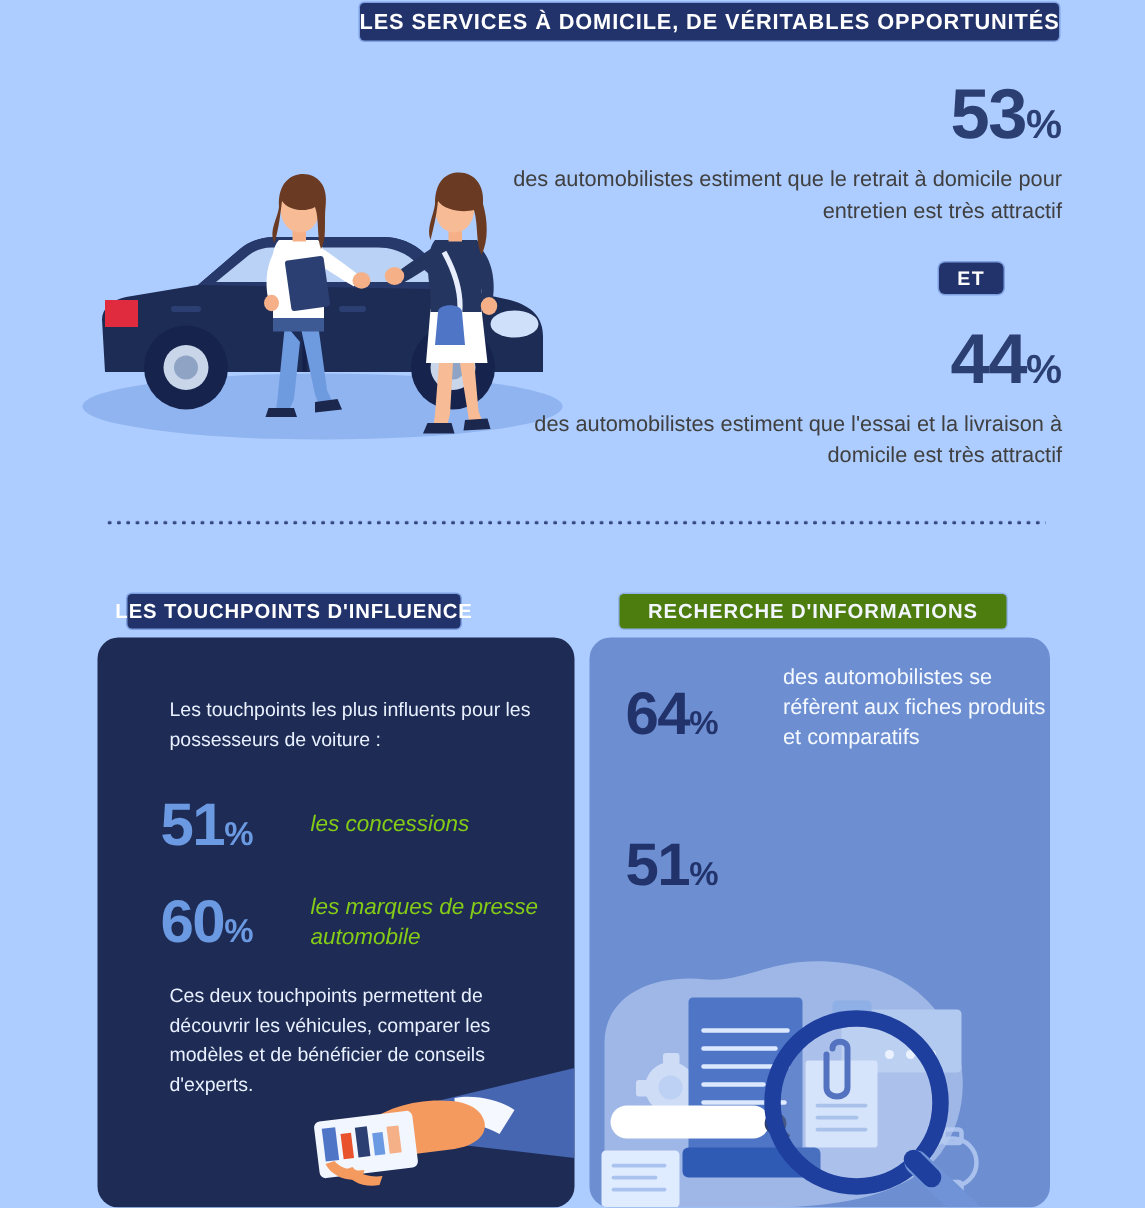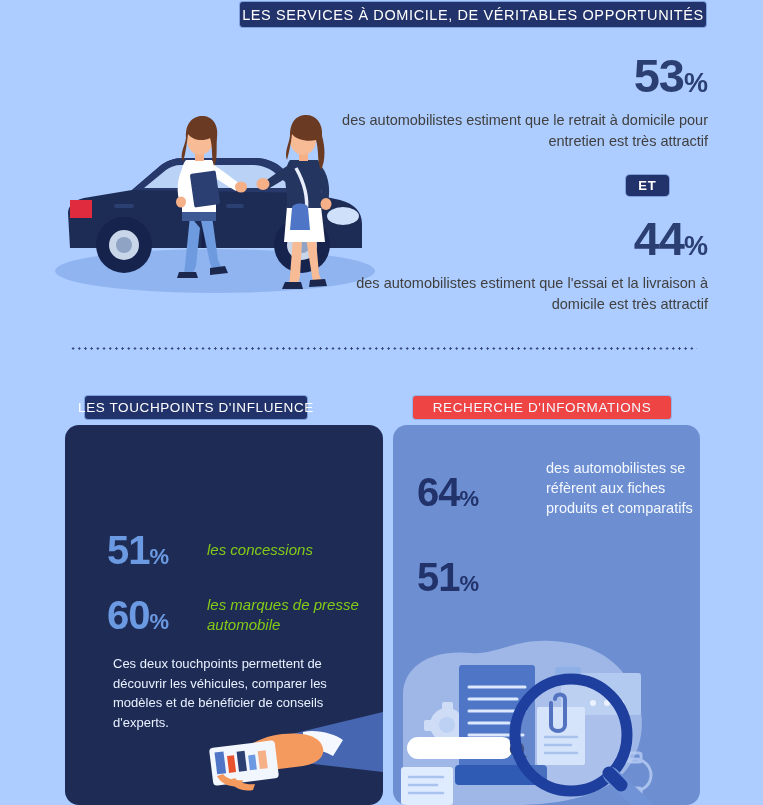--- a/index.html
+++ b/index.html
@@ -9,33 +9,33 @@
     font-family:"Liberation Sans", sans-serif;
     overflow:hidden;position:relative;
   }
   .stage{position:absolute;inset:0;}
 
   
   .banner{
     position:absolute;
     background:#22336b;
     color:#ffffff;
-    font-weight:400;
+    font-weight:700;
     letter-spacing:.6px;
     display:flex;align-items:center;justify-content:center;
     border-radius:3px;
     box-shadow:0 0 0 1px #7e9fe0;
     white-space:nowrap;
     text-align:right;
   }
   #banner-top{left:240px;top:2px;width:466px;height:25px;font-size:14.5px;}
   #banner-touchpoints{left:85px;top:396px;width:222px;height:23px;font-size:13.5px;}
   #banner-recherche{
     left:413px;top:396px;width:258px;height:23px;font-size:13.5px;
-    background:#ef4444;color:#f2f6ff;box-shadow:0 0 0 1px #93b2e8;
+    background:#4d7c0f;color:#f2f6ff;box-shadow:0 0 0 1px #93b2e8;
   }
 
   
   #et-badge{
     position:absolute;left:626px;top:175px;width:43px;height:21px;
     background:#22336b;color:#ffffff;border-radius:4px;
     display:flex;align-items:center;justify-content:center;
     font-size:13px;font-weight:700;letter-spacing:1px;
     box-shadow:0 0 0 1px #7e9fe0;
   }
@@ -91,21 +91,21 @@
   #row-51{top:105px;}
   #row-50{top:170px;}
 
   .row-right{position:absolute;left:24px;display:flex;align-items:flex-start;}
   .row-right .num{
     color:#22336b;font-weight:800;font-size:40px;line-height:1;letter-spacing:-1px;
     min-width:105px;padding-top:14px;
   }
   .row-right .num .pct{font-size:22px;letter-spacing:0;}
   .row-right .lbl{color:#f4f8ff;font-size:14.5px;line-height:1.38;}
-  #row-64{top:33px;gap:24px;}
+  #row-64{top:17px;}
   #row-51b{top:118px;}
 
   
   #illus-car{position:absolute;left:40px;top:108px;width:350px;height:195px;}
 
   
   #illus-phone{position:absolute;right:0;bottom:0;width:200px;height:95px;}
 
   
   #illus-search{position:absolute;left:0;bottom:0;width:307px;height:180px;}
@@ -216,20 +216,21 @@
     </div>
     <div class="stat-desc">des automobilistes estiment que l'essai et la livraison à domicile est très attractif</div>
   </div>
 
   <div id="divider"></div>
 
   <div class="banner" id="banner-touchpoints">LES TOUCHPOINTS D'INFLUENCE</div>
   <div class="banner" id="banner-recherche">RECHERCHE D'INFORMATIONS</div>
 
   <div id="panel-left">
+    <div class="panel-intro">Les touchpoints les plus influents pour les possesseurs de voiture :</div>
 
     <div class="row-left" id="row-51">
       <div class="num">
         <span>51</span><span class="pct">%</span>
       </div>
       <div class="lbl">les concessions</div>
     </div>
 
     <div class="row-left" id="row-50">
       <div class="num">

